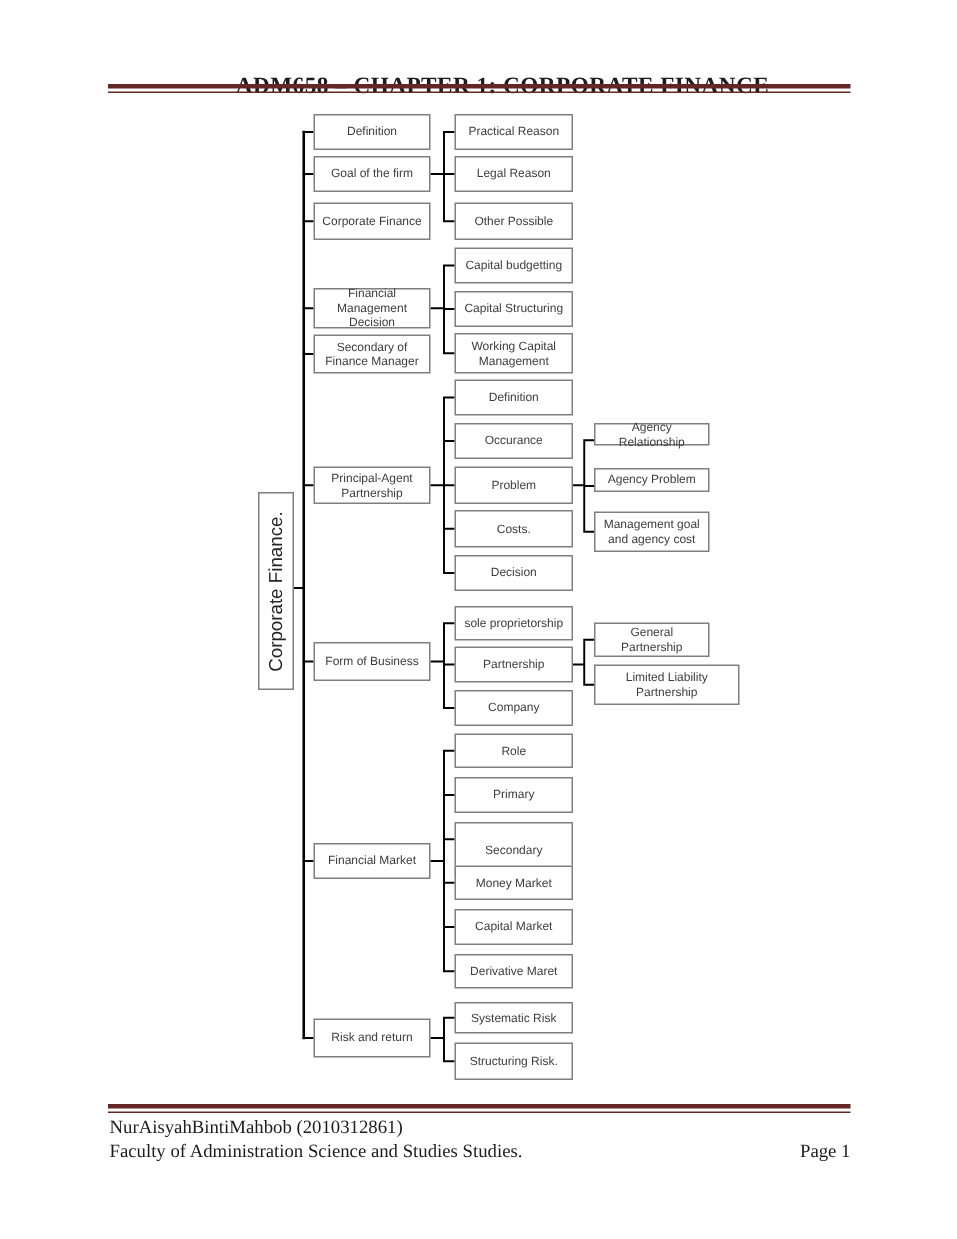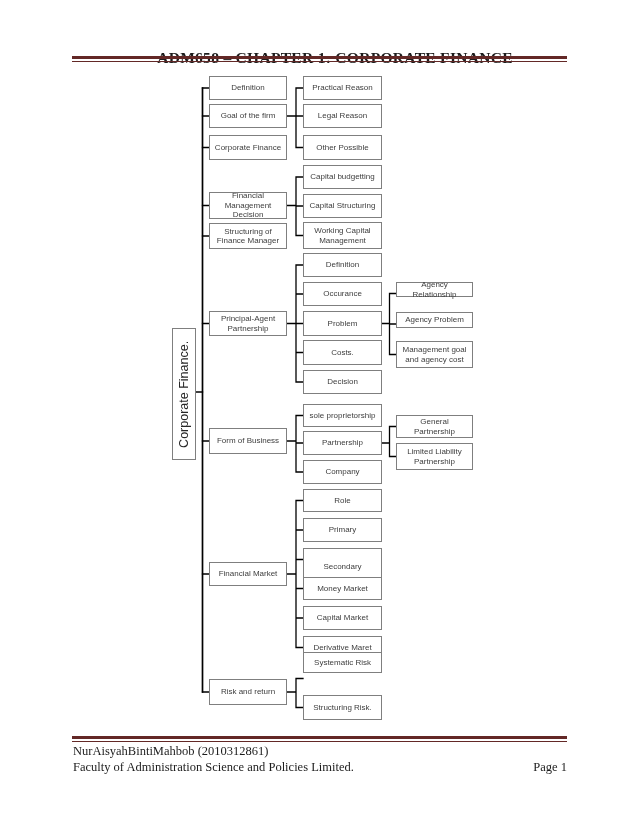--- a/index.html
+++ b/index.html
@@ -48,21 +48,21 @@
   </svg>
 
   <div class="node root-node" style="left:172px;top:328px;width:24px;height:132px">
     <span class="vtext">Corporate Finance.</span>
   </div>
 
   <div class="node" style="left:209px;top:76px;width:78px;height:24px">Definition</div>
   <div class="node" style="left:209px;top:104px;width:78px;height:24px">Goal of the firm</div>
   <div class="node" style="left:209px;top:135px;width:78px;height:25px">Corporate Finance</div>
   <div class="node" style="left:209px;top:192px;width:78px;height:27px">Financial Management Decision</div>
-  <div class="node" style="left:209px;top:223px;width:78px;height:26px">Structuring of Finance Manager</div>
+  <div class="node" style="left:209px;top:223px;width:78px;height:26px">Secondary of Finance Manager</div>
   <div class="node" style="left:209px;top:311px;width:78px;height:25px">Principal-Agent Partnership</div>
   <div class="node" style="left:209px;top:428px;width:78px;height:26px">Form of Business</div>
   <div class="node" style="left:209px;top:562px;width:78px;height:24px">Financial Market</div>
   <div class="node" style="left:209px;top:679px;width:78px;height:26px">Risk and return</div>
 
   <div class="node" style="left:303px;top:76px;width:79px;height:24px">Practical Reason</div>
   <div class="node" style="left:303px;top:104px;width:79px;height:24px">Legal Reason</div>
   <div class="node" style="left:303px;top:135px;width:79px;height:25px">Other Possible</div>
   <div class="node" style="left:303px;top:165px;width:79px;height:24px">Capital budgetting</div>
   <div class="node" style="left:303px;top:194px;width:79px;height:24px">Capital Structuring</div>
@@ -74,27 +74,27 @@
   <div class="node" style="left:303px;top:370px;width:79px;height:24px">Decision</div>
   <div class="node" style="left:303px;top:404px;width:79px;height:23px">sole proprietorship</div>
   <div class="node" style="left:303px;top:431px;width:79px;height:24px">Partnership</div>
   <div class="node" style="left:303px;top:460px;width:79px;height:24px">Company</div>
   <div class="node" style="left:303px;top:489px;width:79px;height:23px">Role</div>
   <div class="node" style="left:303px;top:518px;width:79px;height:24px">Primary</div>
   <div class="node" style="left:303px;top:548px;width:79px;height:37px">Secondary</div>
   <div class="node" style="left:303px;top:577px;width:79px;height:23px">Money Market</div>
   <div class="node" style="left:303px;top:606px;width:79px;height:24px">Capital Market</div>
   <div class="node" style="left:303px;top:636px;width:79px;height:23px">Derivative Maret</div>
-  <div class="node" style="left:303px;top:652px;width:79px;height:21px">Systematic Risk</div>
+  <div class="node" style="left:303px;top:668px;width:79px;height:21px">Systematic Risk</div>
   <div class="node" style="left:303px;top:695px;width:79px;height:25px">Structuring Risk.</div>
 
   <div class="node" style="left:396px;top:282px;width:77px;height:15px">Agency Relationship</div>
   <div class="node" style="left:396px;top:312px;width:77px;height:16px">Agency Problem</div>
   <div class="node" style="left:396px;top:341px;width:77px;height:27px">Management goal and agency cost</div>
   <div class="node" style="left:396px;top:415px;width:77px;height:23px">General Partnership</div>
-  <div class="node" style="left:396px;top:443px;width:77px;height:27px">Limited Liability Partnership</div>
+  <div class="node" style="left:396px;top:443px;width:97px;height:27px">Limited Liability Partnership</div>
 
   <div class="rule rule-bottom"></div>
   <div class="footer-text footer-author">NurAisyahBintiMahbob (2010312861)</div>
-  <div class="footer-text footer-faculty">Faculty of Administration Science and Policies Limited.</div>
+  <div class="footer-text footer-faculty">Faculty of Administration Science and Studies Studies.</div>
   <div class="footer-text footer-page">Page 1</div>
 
 </div>
 
 </body></html>

